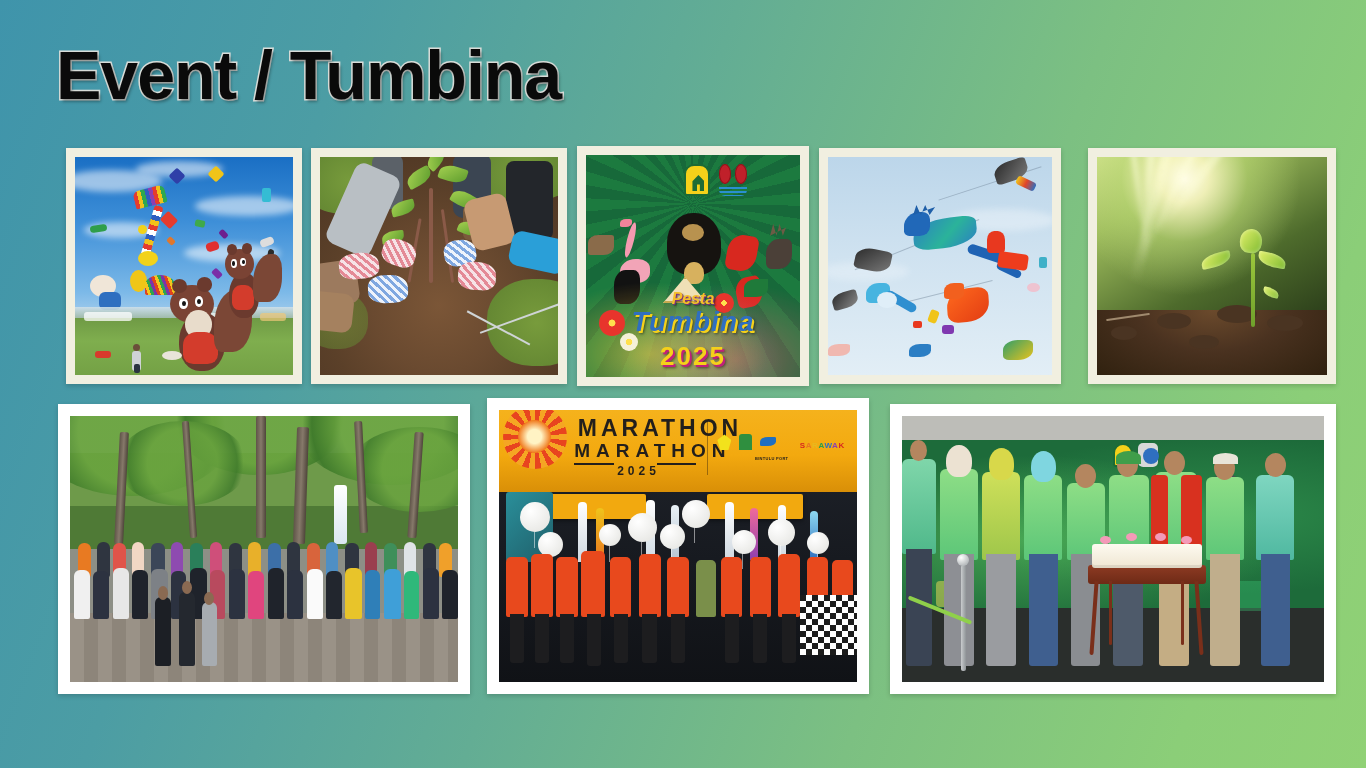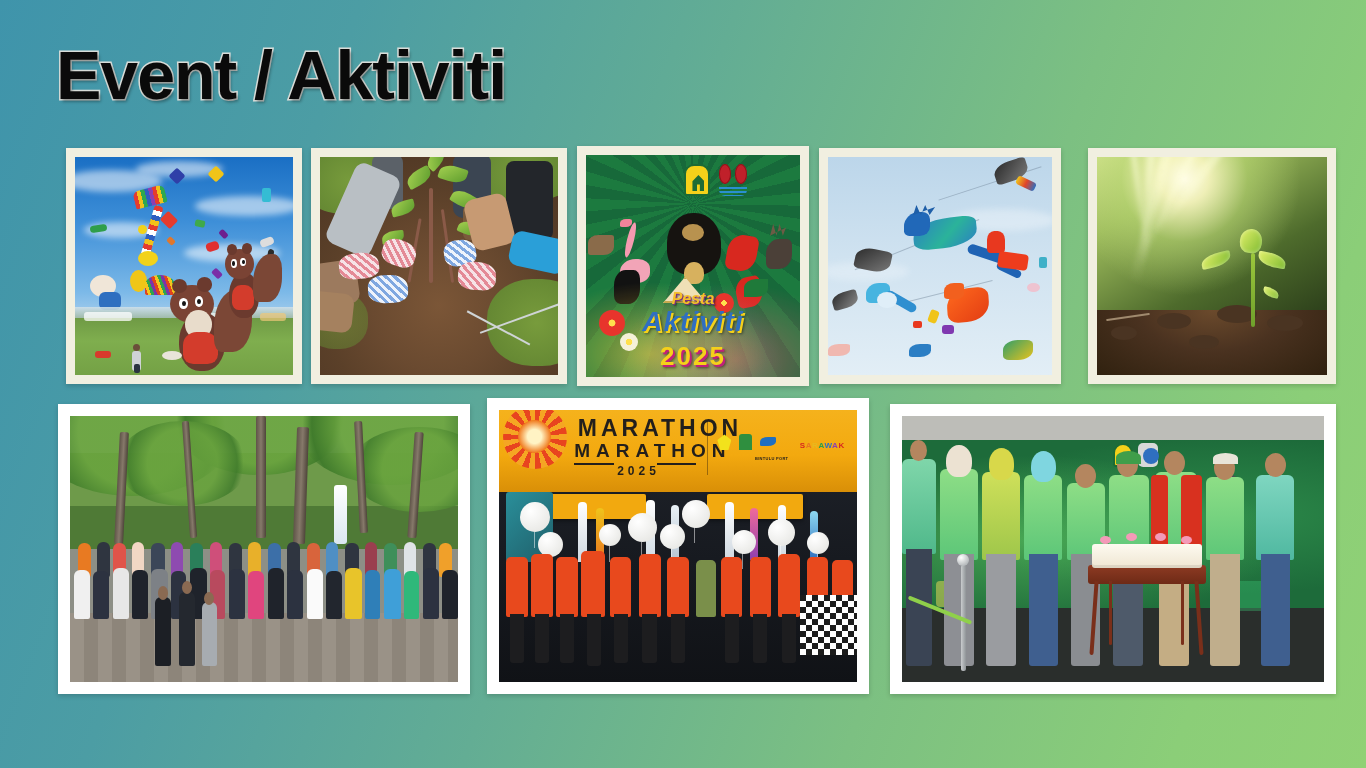--- a/index.html
+++ b/index.html
@@ -173,21 +173,21 @@
   .table-leg { position:absolute; background:#7a2f1a; border-radius: 0 0 4px 4px; }
   .cake { position:absolute; background: linear-gradient(#fdfaf0,#efe6d2); border-radius: 3px;
       box-shadow: inset 0 -3px 0 rgba(0,0,0,.08); }
   .cake-flower { position:absolute; background:#f49ab8; border-radius:50%; }
   .stanchion { position:absolute; background: linear-gradient(90deg,#c9ccce,#8f9497); border-radius:2px; }
   .stanchion-ball { position:absolute; border-radius:50%; background: radial-gradient(circle at 35% 30%,#fff,#9aa0a3); }
 </style>
 </head>
 <body>
 
-<div class="page-title">Event / Aktiviti</div>
+<div class="page-title">Event / Tumbina</div>
 
 <div class="frame" id="f1">
   <div class="photo sky-kite">
     <div class="cloud" style="left:-6%;top:6%;width:46%;height:10%;"></div>
     <div class="cloud" style="left:28%;top:2%;width:40%;height:7%;"></div>
     <div class="cloud" style="left:55%;top:18%;width:48%;height:9%;"></div>
     <div class="cloud" style="left:4%;top:30%;width:34%;height:7%;"></div>
     <div class="cloud" style="left:50%;top:40%;width:44%;height:8%;"></div>
 
     <div class="kite kite-diamond" style="left:44%;top:6%;background:#2f3fa8;"></div>
@@ -333,21 +333,21 @@
     <div class="poster-wash"></div>
 
     <div class="hibiscus" style="left:6%;top:70%;width:26px;height:26px;"></div>
     <div class="hibiscus" style="left:60%;top:62%;width:20px;height:20px;"></div>
     <div style="position:absolute;left:16%;top:80%;width:18px;height:18px;background:radial-gradient(circle,#ffe04d 0 25%,#f5f1d8 28%);border-radius:50%;"></div>
     <div style="position:absolute;left:74%;top:56%;width:24px;height:18px;background:#1f7a3a;border-radius:50% 0 50% 0;"></div>
 
     <div class="tri-badge" style="left:36%;top:55%;width:44px;height:26px;"></div>
 
     <div class="poster-txt txt-pesta" style="top:61%;">Pesta</div>
-    <div class="poster-txt txt-tumbina" style="top:68%;">Aktiviti</div>
+    <div class="poster-txt txt-tumbina" style="top:68%;">Tumbina</div>
     <div class="poster-txt txt-2025" style="top:84%;">2025</div>
   </div>
 </div>
 
 <div class="frame" id="f4">
   <div class="photo sky-pale">
     <div class="cloud" style="left:54%;top:24%;width:48%;height:10%;opacity:.6;"></div>
     <div class="cloud" style="left:-4%;top:48%;width:40%;height:9%;opacity:.45;"></div>
 
     <div class="k-string" style="left:10%;top:40%;width:60%;transform:rotate(-22deg);"></div>

